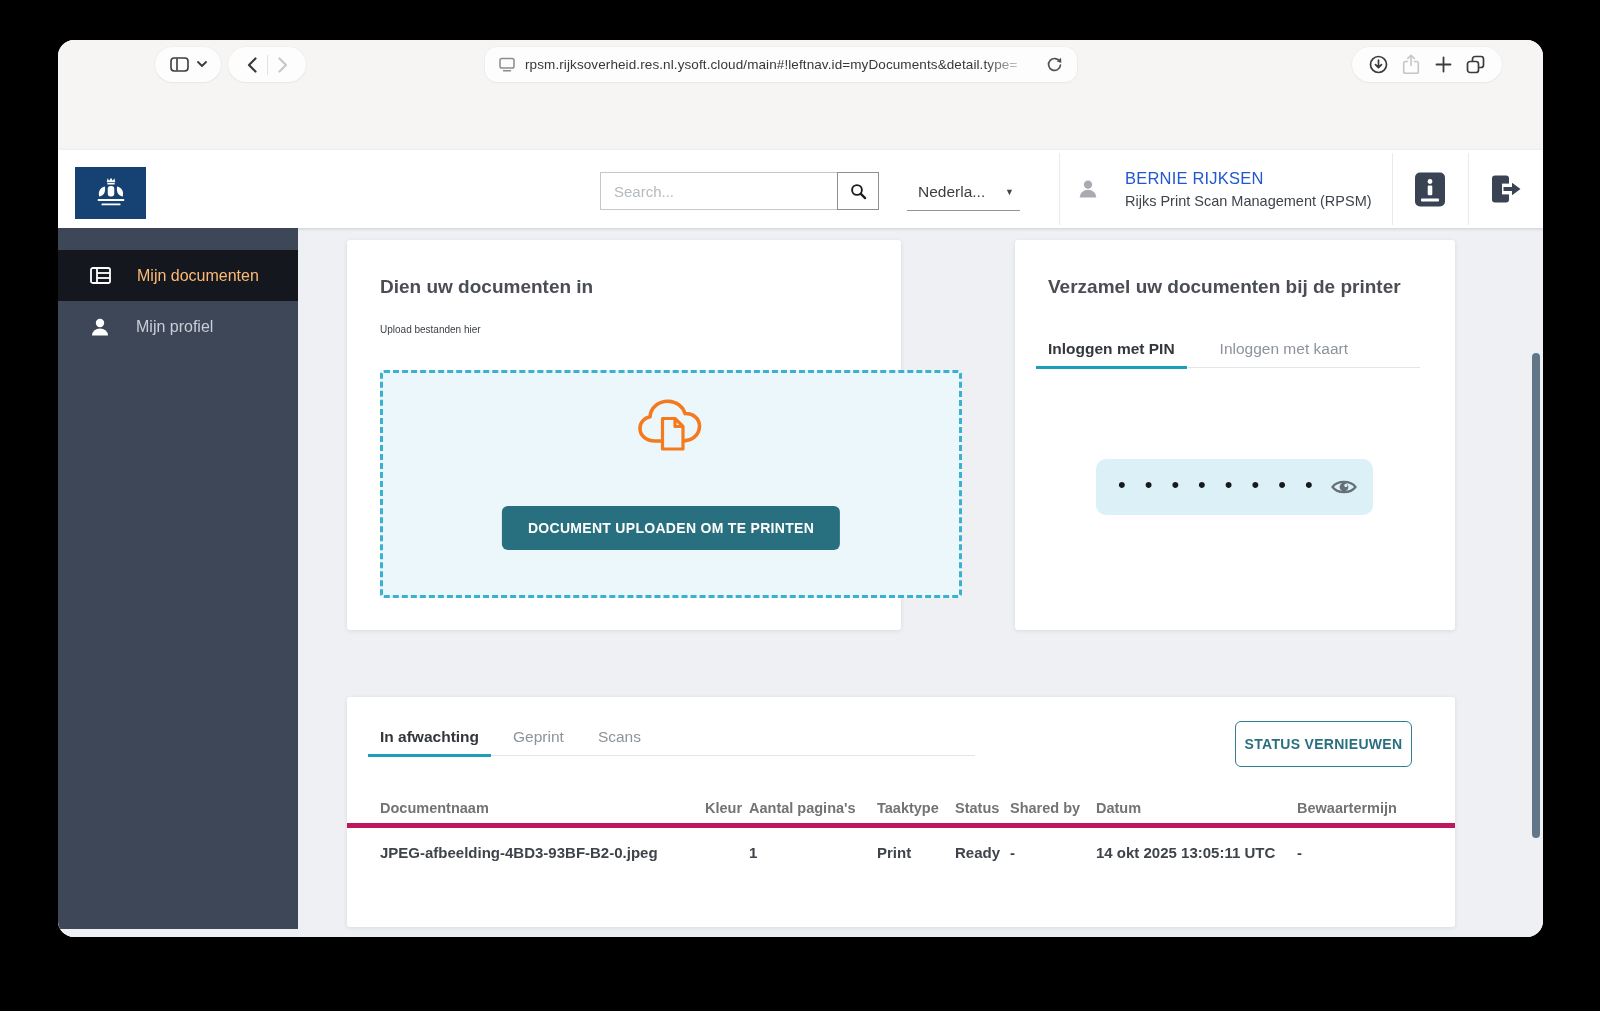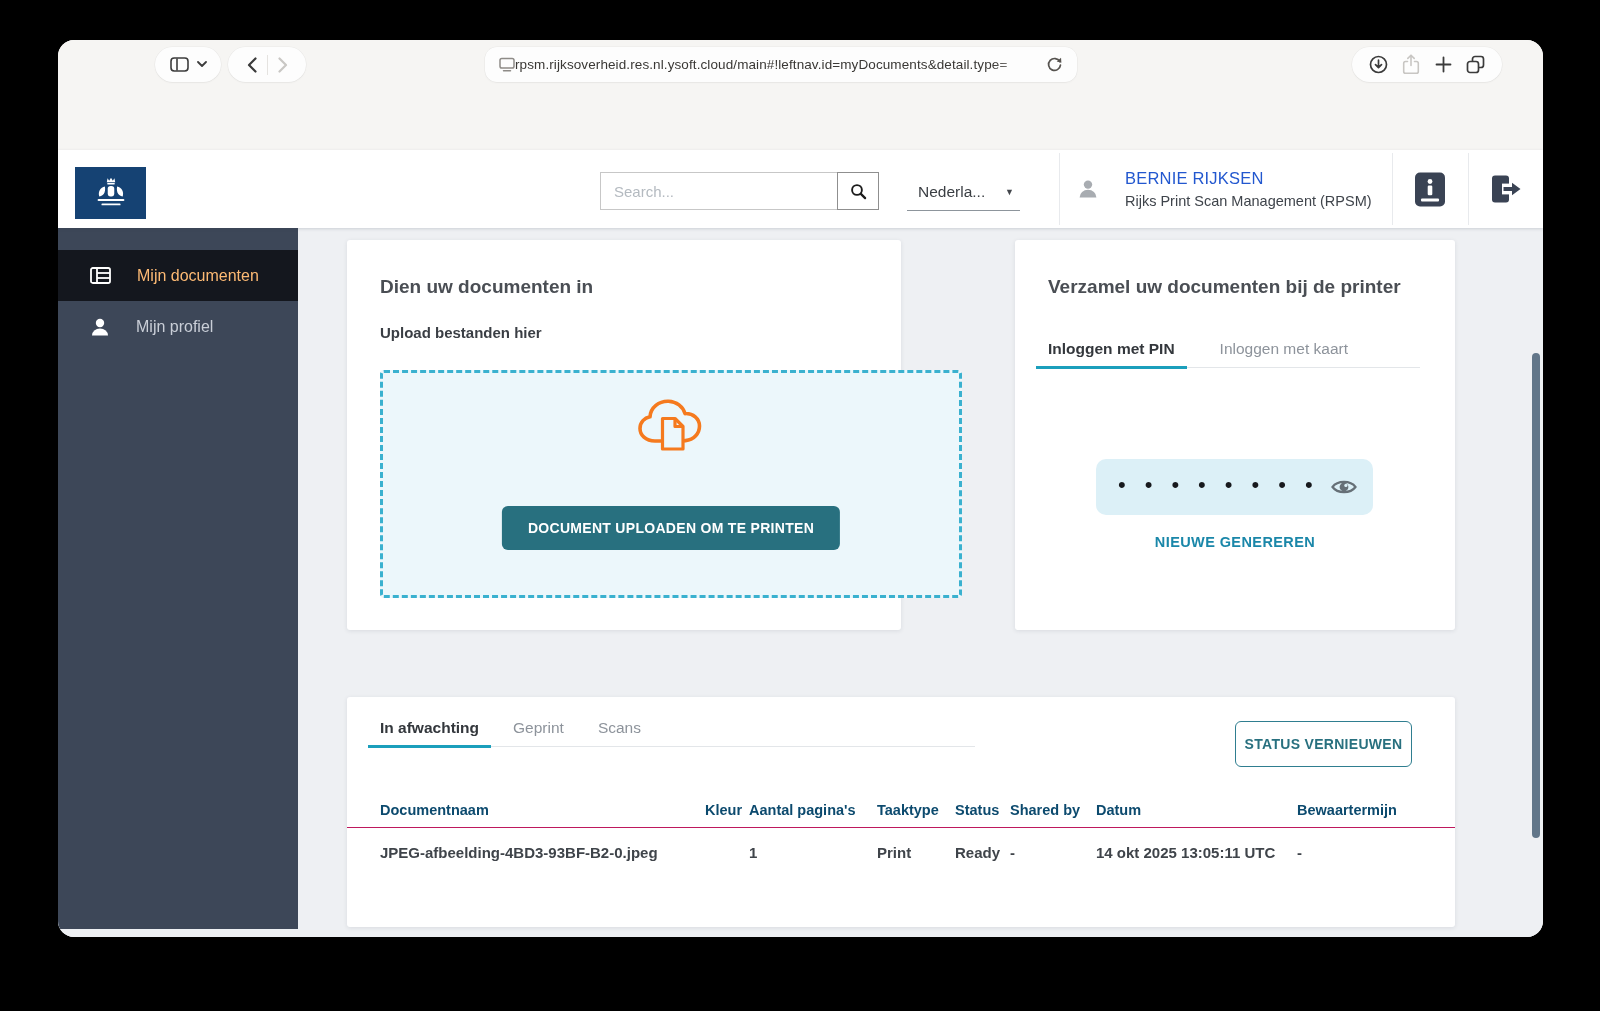--- a/index.html
+++ b/index.html
@@ -10,21 +10,21 @@
             background:#f6f5f3; border-radius:16px; overflow:hidden; }
 
   
   .toolbar { position:absolute; left:0; top:0; width:100%; height:110px; background:#f6f5f3; }
   .pill { position:absolute; top:7px; height:35px; background:#fdfdfd; border-radius:18px;
           display:flex; align-items:center; justify-content:center;
           box-shadow:0 0 0 0.5px rgba(0,0,0,0.05), 0 1px 2px rgba(0,0,0,0.04); }
   .pill-sidebar { left:97px; width:66px; gap:8px; }
   .pill-nav { left:170px; width:78px; gap:0; }
   .nav-sep { width:1px; height:20px; background:#e5e3e0; margin:0 10px; }
-  .url-pill { left:427px; width:592px; border-radius:12px; justify-content:flex-start; padding:0 14px; }
+  .url-pill { left:427px; width:592px; border-radius:12px; justify-content:flex-start; padding:0 14px; gap:10px; }
   .url-text { flex:1; font-size:13.5px; color:#3a3835; letter-spacing:0.1px; white-space:nowrap; overflow:hidden;
               -webkit-mask-image:linear-gradient(90deg,#000 90%,transparent 99%);
               mask-image:linear-gradient(90deg,#000 90%,transparent 99%); }
   .pill-actions { left:1294px; width:150px; justify-content:space-around; padding:0 10px; }
   .tb-icon { display:flex; align-items:center; justify-content:center; }
 
   
   .app-header { position:absolute; left:0; top:110px; width:100%; height:78px; background:#fff;
                 box-shadow:0 1px 3px rgba(50,60,80,0.18); z-index:5; }
   .logo { position:absolute; left:17px; top:17px; width:71px; height:52px; background:#154273;
@@ -56,54 +56,54 @@
   .side-item { height:51px; display:flex; align-items:center; gap:26px; padding-left:32px; cursor:pointer;
                color:#c9ced7; font-size:16px; }
   .side-item.active { background:#14171e; color:#fdba74; font-weight:500; }
 
   .card { position:absolute; background:#fff; border-radius:3px; box-shadow:0 1px 4px rgba(30,40,60,0.10); }
   .card1 { left:289px; top:12px; width:554px; height:390px; }
   .card2 { left:957px; top:12px; width:440px; height:390px; }
   .card3 { left:289px; top:469px; width:1108px; height:230px; }
 
   .card-title { position:absolute; left:33px; top:36px; font-size:19px; font-weight:600; color:#4a4e54; }
-  .card1 .subtitle { position:absolute; left:33px; top:84px; font-size:15px; font-weight:700; color:#3a3e44; }
+  .card1 .subtitle { position:absolute; left:33px; top:84px; font-size:10px; font-weight:400; color:#3a3e44; }
 
   .dropzone { position:absolute; left:33px; top:130px; width:582px; height:228px; background:#ecf7fb;
               border:3px dashed #3ab1cf; border-radius:4px; }
   .dz-cloud { position:absolute; left:50%; top:22px; transform:translateX(-50%); }
   .dz-hint { position:absolute; left:0; right:0; top:101px; text-align:center; font-size:15.5px; color:#5d6870; }
   .dz-btn { position:absolute; left:50%; top:133px; transform:translateX(-50%); height:44px; padding:0 26px;
             background:#28707f; color:#fff; border:none; border-radius:6px; font-size:14px; font-weight:700;
             letter-spacing:0.3px; font-family:inherit; cursor:pointer; white-space:nowrap; }
 
   .tabs { position:absolute; display:flex; border-bottom:1px solid #e3e6e9; }
   .tab { padding:0 12px 9px; font-size:15.5px; line-height:17px; color:#8d939b; cursor:pointer;
          border-bottom:3px solid transparent; margin-bottom:-2px; white-space:nowrap; }
   .tab.active { color:#33373c; font-weight:700; border-bottom-color:#1b9fbc; }
   .tabs2 { left:21px; top:100px; width:384px; gap:21px; }
-  .tabs3 { left:21px; top:22px; width:607px; gap:10px;text-align:right; }
+  .tabs3 { left:21px; top:31px; width:607px; gap:10px;text-align:right; }
 
   .pin-label { position:absolute; left:0; right:0; top:183px; text-align:center; font-size:16px; color:#7a8289; }
   .pin-box { position:absolute; left:81px; top:219px; width:277px; height:56px; background:#dcf0f7;
              border-radius:10px; display:flex; align-items:center; }
   .pin-dots { flex:1; padding-left:22px; font-size:22px; letter-spacing:19px; color:#17191d; line-height:1;
               transform:translateY(-2px); white-space:nowrap; overflow:hidden; }
   .pin-eye { margin-right:16px; cursor:pointer; display:flex; }
   .pin-link { position:absolute; left:0; right:0; top:294px; text-align:center; font-size:14.5px; font-weight:700;
               letter-spacing:0.4px; color:#1a87a9; cursor:pointer; }
 
   .refresh-btn { position:absolute; left:888px; top:24px; width:177px; height:46px; background:#fff;
                  border:1px solid #2f7e90; border-radius:6px; color:#28707f; font-size:14px; font-weight:700;
                  letter-spacing:0.3px; font-family:inherit; cursor:pointer; }
 
   .tbl-row { position:absolute; left:0; width:100%; display:grid;
              grid-template-columns:325px 44px 128px 78px 55px 86px 201px 1fr;
              padding:0 20px 0 33px; align-items:center;font-weight:bold; }
-  .tbl-head { top:96px; height:35px; border-bottom:1px solid #be185d; font-size:14.5px; font-weight:700; color:#0c4a6e; }
+  .tbl-head { top:96px; height:35px; border-bottom:5px solid #be185d; font-size:14.5px; font-weight:700; color:#737373; }
   .tbl-data { top:131px; height:49px; font-size:15px; color:#3f444a; }
   .color-wheel { width:17px; height:17px; border-radius:50%; margin-left:6px;
                  background:conic-gradient(#f00,#ff0,#0f0,#0ff,#00f,#f0f,#f00);
                  box-shadow:0 0 0 1px rgba(90,90,90,0.6) inset; }
 
   .scroll-thumb { position:absolute; left:1474px; top:313px; width:8px; height:485px;
                   background:#627689; border-radius:5px; }
 </style>
 </head>
 <body>
@@ -304,21 +304,20 @@
       <div class="pin-box">
         <span class="pin-dots">••••••••</span>
         <span class="pin-eye">
           <svg width="26" height="18" viewBox="0 0 26 18">
               <path d="M1.5 9 C6.5 2.2 19.5 2.2 24.5 9 C19.5 15.8 6.5 15.8 1.5 9 Z" fill="none" stroke="#667077" stroke-width="2.2"></path>
               <circle cx="13" cy="9" r="4.4" fill="#667077"></circle>
               <circle cx="14.9" cy="7.4" r="1.6" fill="#dcf0f7"></circle>
             </svg>
         </span>
       </div>
-      <div class="pin-link">NIEUWE GENEREREN</div>
     </section>
 
     <section class="card card3">
       <div class="tabs tabs3">
         <div class="tab active">In afwachting</div>
         <div class="tab">Geprint</div>
         <div class="tab">Scans</div>
       </div>
       <button class="refresh-btn">STATUS VERNIEUWEN</button>
 

